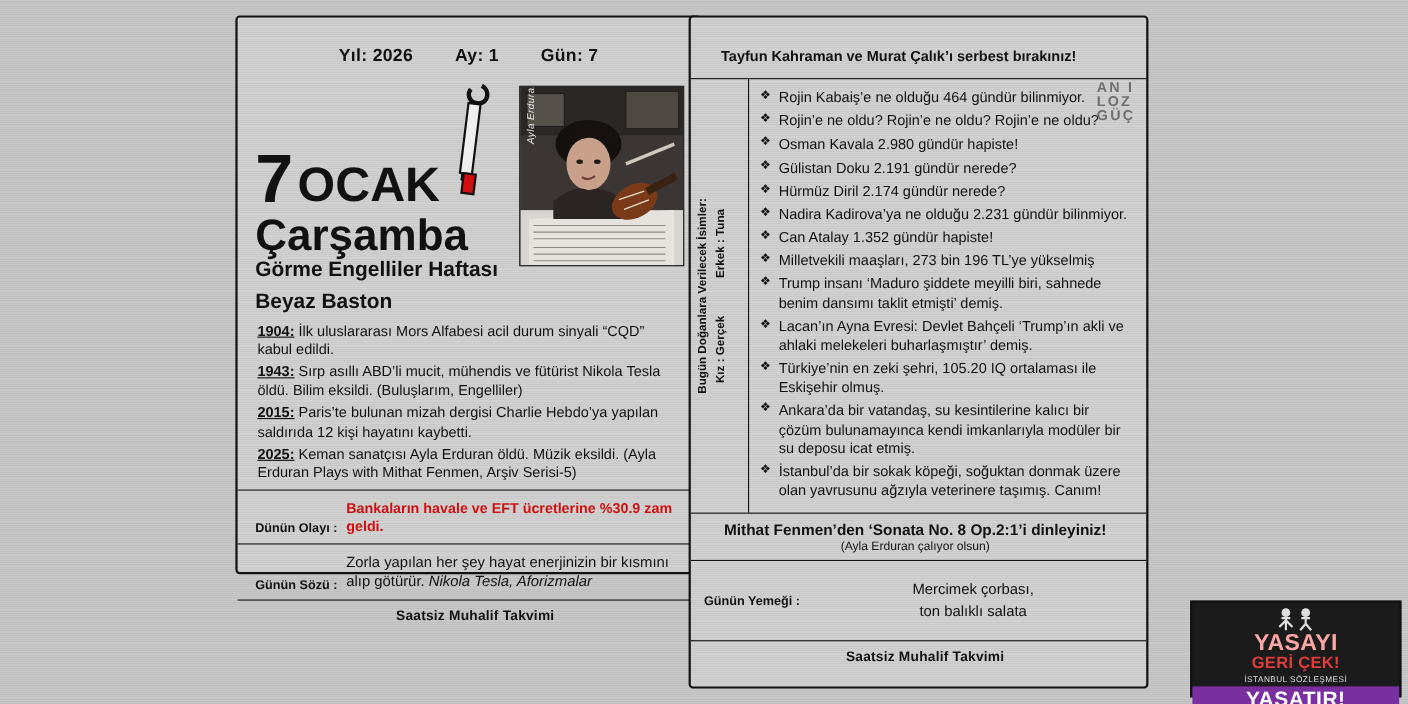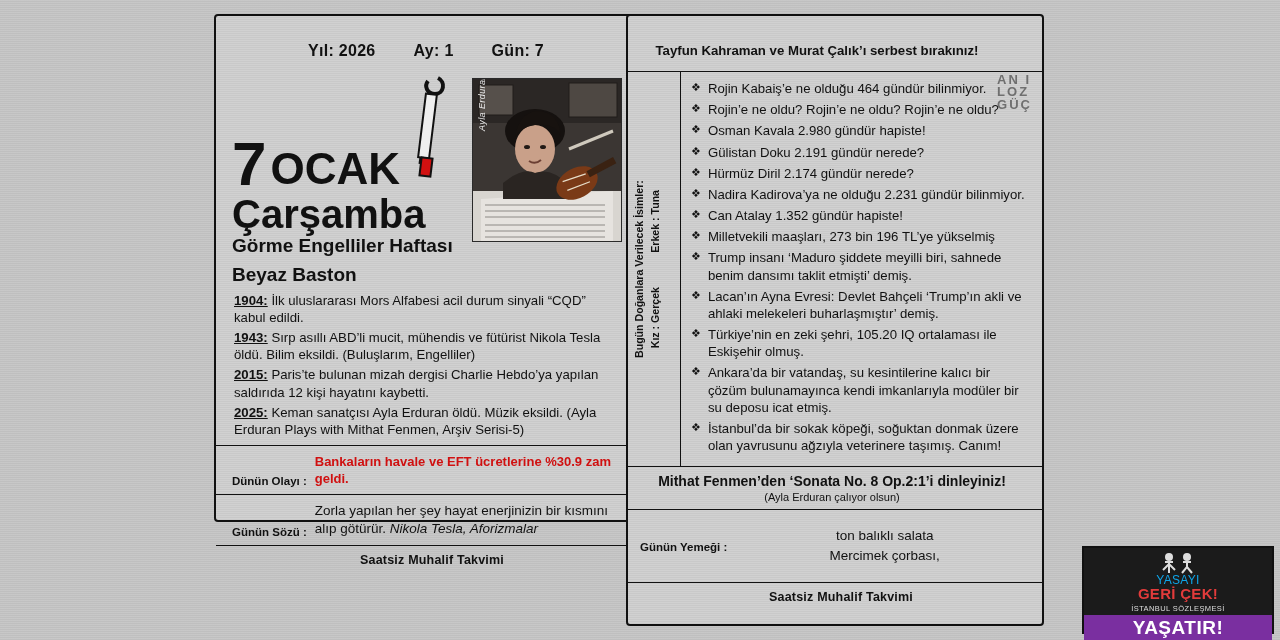--- a/index.html
+++ b/index.html
@@ -136,21 +136,21 @@
   .mealval{flex:1;text-align:center;font-size:13.5px;line-height:1.5;}
 
   
   .sticker{
     position:absolute;right:6px;bottom:6px;
     width:192px;height:88px;background:#1b1b1b;color:#fff;
     border:2px solid #111;
     display:flex;flex-direction:column;align-items:center;justify-content:flex-start;
     padding-top:4px;box-sizing:border-box;
   }
-  .sticker .s1{font-size:12px;font-weight:normal;color:#0ea5e9;line-height:1;letter-spacing:.3px;}
+  .sticker .s1{font-size:21px;font-weight:bold;color:#fca5a5;line-height:1;letter-spacing:.3px;}
   .sticker .s2{font-size:15px;font-weight:bold;color:#e23b3b;line-height:1.05;letter-spacing:.3px;}
   .sticker .s3{font-size:7.5px;color:#ddd;letter-spacing:.4px;margin-top:2px;}
   .sticker .s4{
     font-size:19px;font-weight:bold;color:#fff;background:#7a2fa0;
     width:100%;text-align:center;letter-spacing:.5px;margin-top:2px;padding:2px 0 3px 0;
   }
   .sticker .fig{position:absolute;top:3px;left:50%;transform:translateX(-50%);opacity:.85;}
 </style>
 </head>
 <body>
@@ -328,22 +328,22 @@
     </div>
 
     <div class="rsection">
       <div class="l1">Mithat Fenmen’den ‘Sonata No. 8 Op.2:1’i dinleyiniz!</div>
       <div class="l2">(Ayla Erduran çalıyor olsun)</div>
     </div>
 
     <div class="mealrow">
       <div class="rowlabel">Günün Yemeği :</div>
       <div class="mealval">
+        <div>Mercimek çorbası,</div>
         <div>ton balıklı salata</div>
-        <div>Mercimek çorbası,</div>
       </div>
     </div>
 
     <div class="footer">Saatsiz Muhalif Takvimi</div>
   </div>
 
   <div class="sticker">
     <svg class="fig" width="44" height="24" viewBox="0 0 44 24">
       <circle cx="13" cy="6" r="4" fill="#fff"></circle>
       <path d="M13 11 L13 22 M13 13 L7 19 M13 13 L19 19 M9 11 H17" stroke="#fff" stroke-width="2" fill="none"></path>

